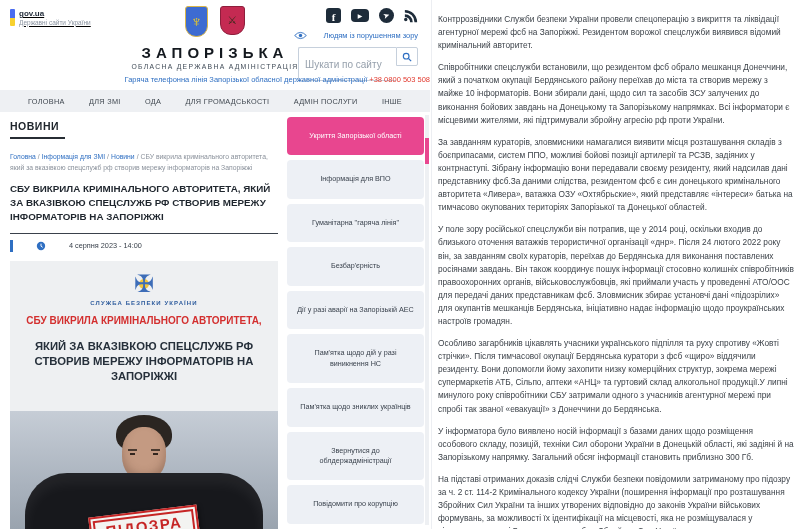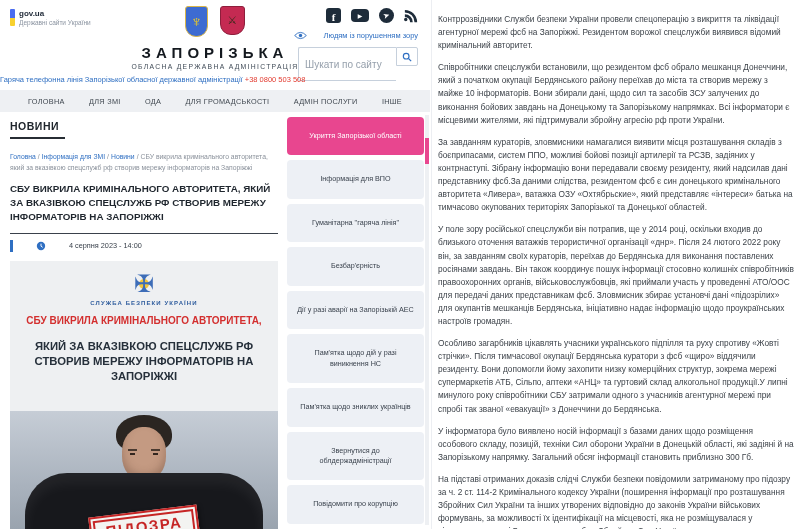--- a/index.html
+++ b/index.html
@@ -4,21 +4,21 @@
 <style>
   * { margin:0; padding:0; box-sizing:border-box; }
   html,body { width:800px; height:529px; overflow:hidden; background:#fff;
     font-family:"Liberation Sans","DejaVu Sans",sans-serif; }
   .page { position:relative; width:800px; height:529px; background:#fff; }
 
   
   .left-pane { position:absolute; left:0; top:0; width:430px; height:529px; }
 
   header { position:relative; height:90px; background:#fff; }
-  .gov-badge { position:absolute; left:10px; top:9px; display:flex; gap:4px; align-items:flex-start; cursor:pointer; }
+  .gov-badge { position:absolute; left:10px; top:9px; display:flex; gap:4px; align-items:flex-start; cursor:pointer;text-decoration:underline; }
   .gov-flag { width:5px; height:17px; background:linear-gradient(#4a6cf0 50%, #f8d12e 50%); border-radius:1px; }
   .gov-title { font-size:8px; font-weight:bold; color:#1f2937; line-height:1.2; }
   .gov-sub { font-size:6.5px; color:#8a93a0; }
 
   .emblems { position:absolute; left:0; right:0; top:6px; display:flex; justify-content:center; gap:12px; }
   .shield-ua { width:23px; height:31px; background:#3d6bd1; border:1px solid #d9b64a;
     border-radius:3px 3px 11px 11px; display:flex; align-items:center; justify-content:center;
     color:#f7d117; font-size:16px; line-height:1; }
   .shield-zp { width:25px; height:29px; background:#c42a52; border:1px solid #8e1e3c;
     border-radius:3px 3px 11px 11px; display:flex; align-items:center; justify-content:center;
@@ -41,21 +41,21 @@
 
   .access-link { position:absolute; right:12px; top:31px; display:flex; gap:17px; align-items:center;
     color:#2f6fc2; font-size:7.5px; cursor:pointer; }
   .search { position:absolute; right:12px; top:47px; width:120px; height:19px; display:flex; }
   .search input { flex:1; min-width:0; border:1px solid #c6d0dc; border-right:none;
     border-radius:2px 0 0 2px; font-size:10px; padding:16px 6px; color:#5b6673; outline:none; }
   .search input::placeholder { color:#96a0ac; }
   .search button { width:22px; border:1px solid #c6d0dc; background:#fff; cursor:pointer;
     display:flex; align-items:center; justify-content:center; border-radius:0 2px 2px 0; }
 
-  .hotline { position:absolute; left:0; right:0; bottom:6px; text-align:left;
+  .hotline { position:absolute; left:0; right:0; bottom:6px; text-align:right;
     font-size:7.5px; color:#2f6fc2; }
   .hotline .phone { color:#e23b30; }
 
   nav { height:22px; background:#eef0f3; display:flex; align-items:center;
     justify-content:space-between; padding:0 28px; }
   nav span { font-size:7.3px; color:#3f474f; letter-spacing:.3px; cursor:pointer; white-space:nowrap; }
 
   .content { position:relative; height:417px; }
 
   

